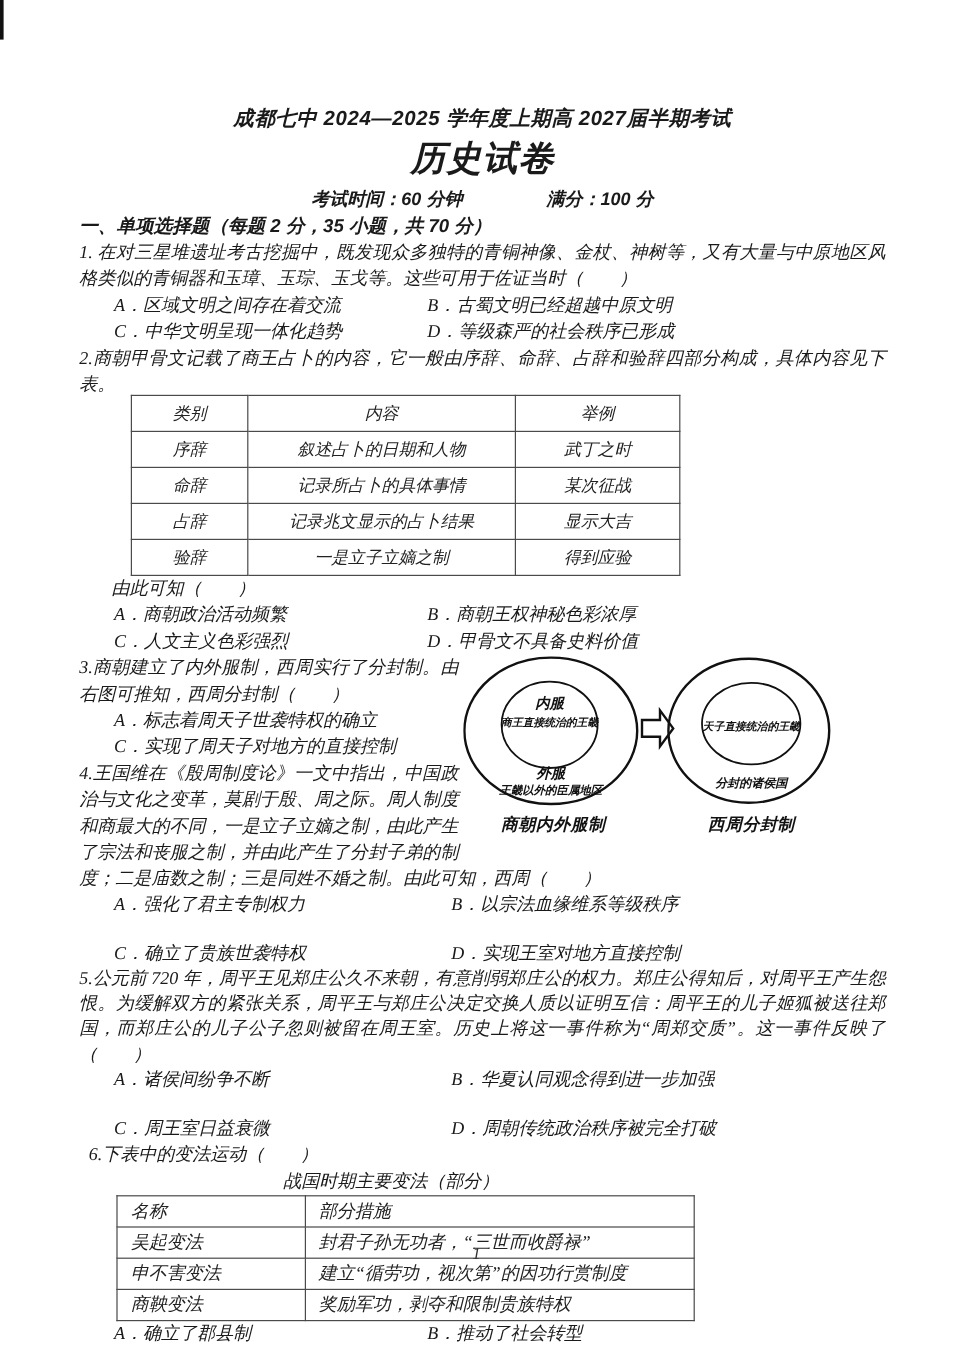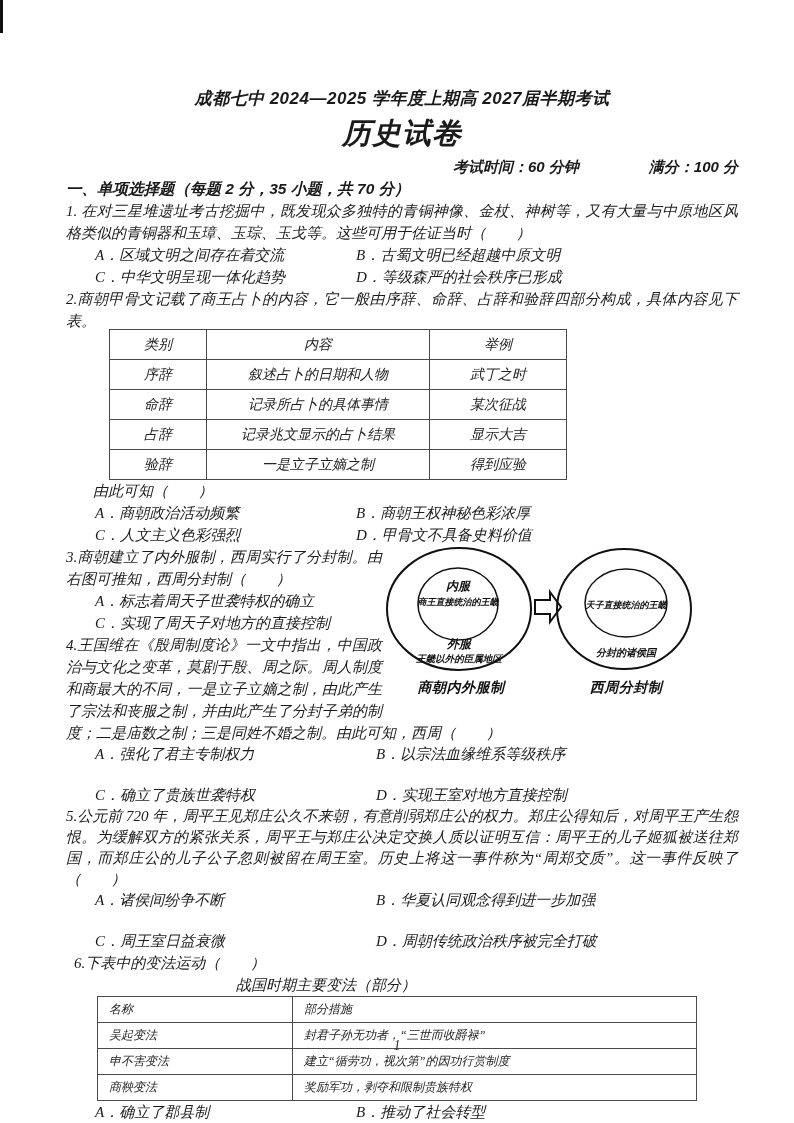--- a/index.html
+++ b/index.html
@@ -5,33 +5,33 @@
   html,body { margin:0; padding:0; background:#ffffff; }
   .page {
     position:relative; width:794px; height:1123px; background:#ffffff;
     padding:88px 56px 0 66px; box-sizing:border-box; overflow:hidden;
     font-family:"Liberation Serif","DejaVu Serif",serif; color:#1a1a1a;font-style:italic;
   }
   .b { font-family:"Liberation Sans","DejaVu Sans",sans-serif; font-weight:bold; }
   .scan-mark { position:absolute; left:0; top:0; width:3px; height:33px; background:#111; }
   .school-line { text-align:center; font-size:17px; line-height:22px; letter-spacing:0.5px; }
   .paper-title { text-align:center; font-size:29px; line-height:46px; letter-spacing:1px; }
-  .info-row { display:flex; justify-content:flex-end; gap:70px; font-size:15px; line-height:22px; }
+  .info-row { display:flex; justify-content:center; gap:70px; font-size:15px; line-height:22px; }
   .section { font-size:15.5px; line-height:22px; }
   .para { font-size:15px; line-height:22px; text-align:justify; margin:0; }
   .lh21 { line-height:21px;gap:20px; }
   .prompt { font-size:15px; line-height:22px; padding-left:27px; }
   .q6pad { padding-left:8px; text-align:left; }
   .opt-grid { display:grid; grid-template-columns:261px 1fr; padding-left:29px; font-size:15px; line-height:22px; }
   .opt-grid.lh21 { line-height:21px; }
   .opt-list { padding-left:29px; font-size:15px; line-height:22px; }
   table { border-collapse:collapse; color:#222; }
   .oracle { margin:-3px 0 0 43px; font-size:14px; }
   .oracle td { border:1px solid #4a4a4a; text-align:center; height:29px; padding:0 6px; font-weight:normal; }
-  .reform { margin-left:31px; width:600px; font-size:12px; }
+  .reform { margin-left:31px; width:482px; font-size:15px; }
   .reform td { border:1px solid #4a4a4a; height:25px; padding:0 6px 0 11px; text-align:left; }
   .table-title { font-size:15px; line-height:22px; padding-left:170px; }
   .diagram-float { float:right; width:352px; height:170px; margin-left:4px; }
   .page-number { position:absolute; left:0; right:0; top:1038px; text-align:center; font-size:14px; color:#333; }
   svg text { font-family:"Liberation Sans","DejaVu Sans",sans-serif; font-weight:bold; fill:#111; text-anchor:middle; }
   svg ellipse { fill:none; stroke:#111; }
   .t12 { font-size:12px; } .t9 { font-size:9px; } .t95 { font-size:9.5px; }
   .t10 { font-size:10px; } .t14 { font-size:14px; letter-spacing:0.5px; }
 </style>
 </head>

